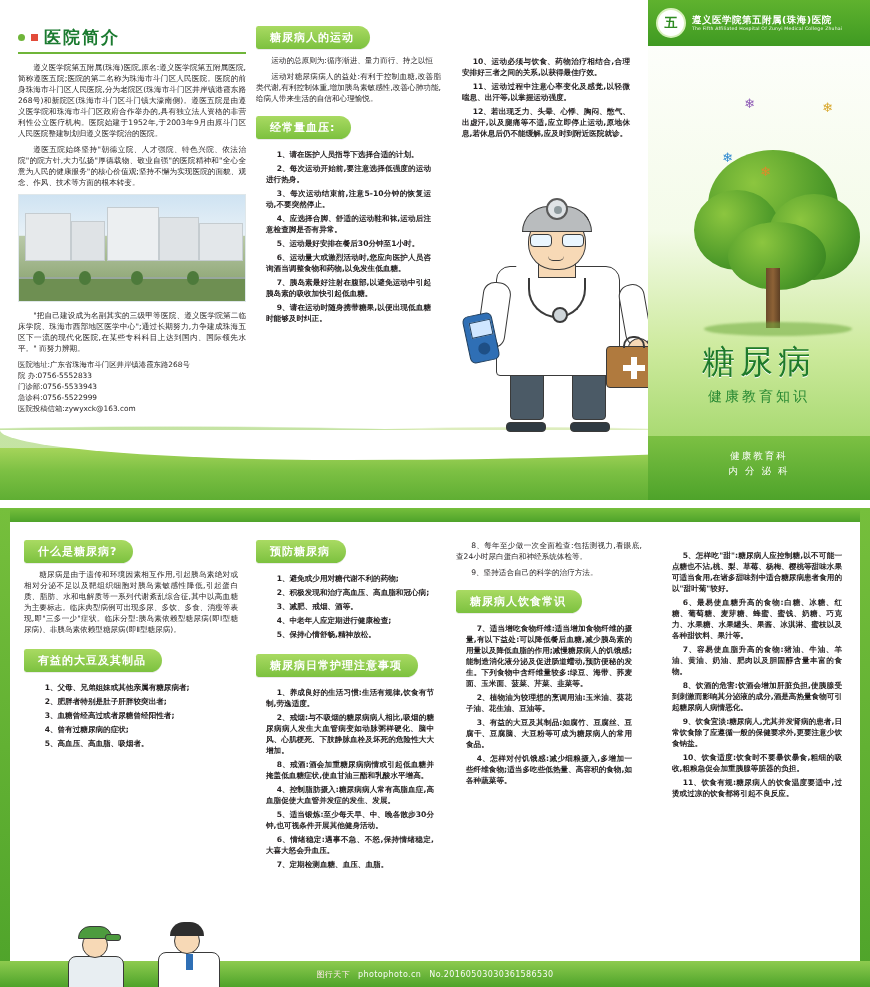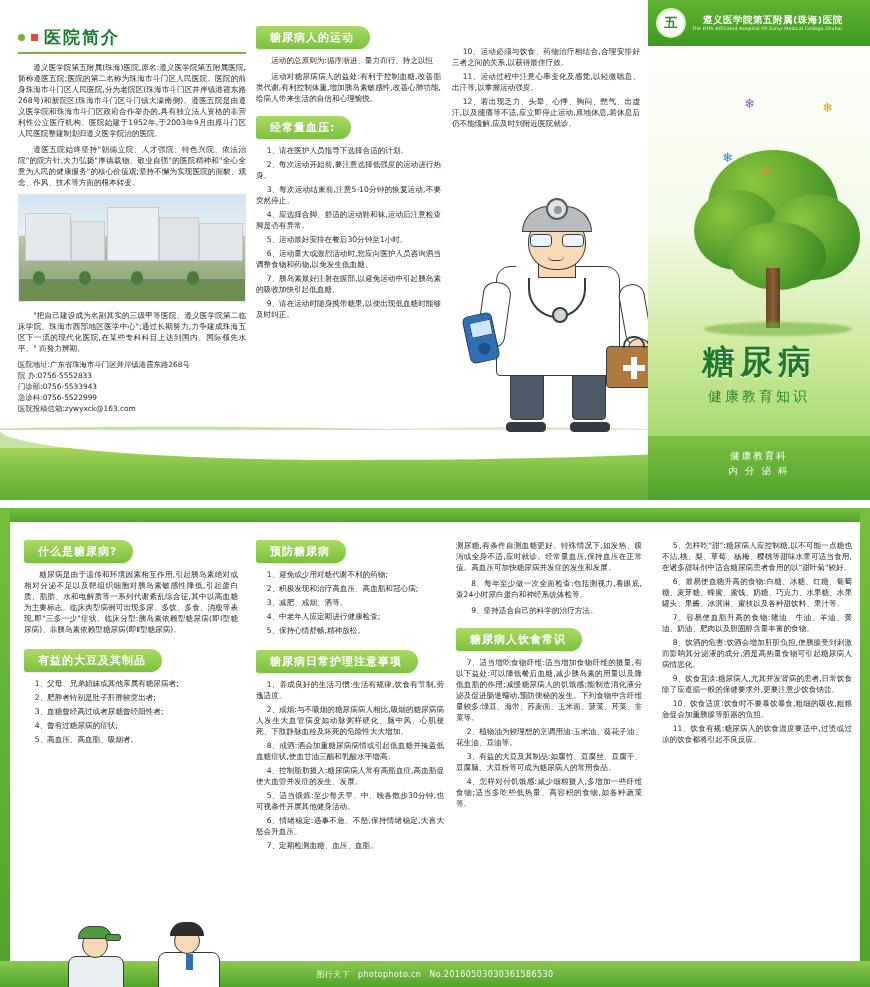--- a/index.html
+++ b/index.html
@@ -63,21 +63,21 @@
     border-bottom:2px solid #6fb539; padding-bottom:3px; margin-bottom:8px;
   }
   .hospital-title .dot { width:7px;height:7px;border-radius:50%;background:#6fb539; }
   .hospital-title .sq { width:7px;height:7px;background:#e24b3a; }
   .hospital-title h1 {
     margin:0; font-size:17px; color:#1a7a2f; font-weight:bold; letter-spacing:2px;
   }
 
   p.body { margin:0 0 5px 0; line-height:1.45; text-align:justify; font-size:7.6px; }
   p.indent { text-indent: 2em; }
-  ol.body { margin:0; padding-left:0; list-style:none; }
+  ol.body { margin:10px; padding-left:0; list-style:none;font-weight:bold; }
   ol.body li { line-height:1.45; margin-bottom:3px; text-align:justify; font-size:7.6px; text-indent:1.4em; }
 
   .photo {
     width:100%; height:108px; margin:6px 0 8px 0;
     background:
       linear-gradient(180deg,#cfe3f2 0%, #e8f1f7 38%, #b9c9a8 39%, #7f9a63 100%);
     position:relative; overflow:hidden; border:1px solid #dfe7ea;
   }
   .photo .bldg { position:absolute; background:#dfe3e6; border:1px solid #c5ccd0; }
   .photo .b1{left:6px;  top:18px; width:46px; height:48px; background:#e6e9eb;}
@@ -103,21 +103,21 @@
     background: linear-gradient(180deg,#5fb22e 0%, #3f9a22 100%);
     display:flex; align-items:center; gap:6px; padding:0 8px;
   }
   .logo-circ {
     width:30px;height:30px;border-radius:50%;
     background:#ffffff; color:#2e8b22; font-weight:bold; font-size:13px;
     display:flex;align-items:center;justify-content:center; flex:0 0 auto;
     border:2px solid #d8f0bd;
   }
   .cover-topbar .names { color:#ffffff; line-height:1.25; }
-  .cover-topbar .cn { font-size:9.5px; font-weight:bold; letter-spacing:.5px;margin-left:11px; }
+  .cover-topbar .cn { font-size:9.5px; font-weight:bold; letter-spacing:.5px; }
   .cover-topbar .en { font-size:4.6px; letter-spacing:.2px; opacity:.95; }
 
   .tree-art {
     position:absolute; left:46px; top:150px; width:168px; height:185px;
   }
   .tree-art .canopy {
     position:absolute; border-radius:50%;
     background: radial-gradient(circle at 35% 30%, #8cc63f 0%, #4f9b2a 60%, #2f7a1c 100%);
   }
   .tree-art .c1{left:14px; top:0;   width:130px;height:110px;}
@@ -134,21 +134,21 @@
   }
   .bfly { position:absolute; font-size:13px; }
   .bfly.b1{ left:744px; top:96px; color:#8e5bb5; }
   .bfly.b2{ left:822px; top:100px; color:#d8a72b; }
   .bfly.b3{ left:722px; top:150px; color:#2f8ad0; }
   .bfly.b4{ left:760px; top:164px; color:#e08a2b; }
 
   .cover-title {
     position:absolute; left:0; top:340px; width:100%;
     text-align:center; color:#1e7a2a;
-    font-size:33px; font-weight:bold; letter-spacing:5px;
+    font-size:33px; font-weight:normal; letter-spacing:5px;
     text-shadow: 0 1px 0 #ffffff;
   }
   .cover-sub {
     position:absolute; left:0; top:388px; width:100%;
     text-align:center; color:#2b8a34; font-size:14px; letter-spacing:3px;
   }
   .cover-foot {
     position:absolute; left:0; bottom:0; width:100%; height:64px;
     background: linear-gradient(180deg,#7cc043 0%, #4ea32a 100%);
     color:#ffffff; text-align:center; padding-top:12px;
@@ -419,21 +419,20 @@
         <li>2、戒烟:与不吸烟的糖尿病病人相比,吸烟的糖尿病病人发生大血管病变如动脉粥样硬化、脑中风、心肌梗死、下肢静脉血栓及坏死的危险性大大增加。</li>
         <li>8、戒酒:酒会加重糖尿病病情或引起低血糖并掩盖低血糖症状,使血甘油三酯和乳酸水平增高。</li>
         <li>4、控制脂肪摄入:糖尿病病人常有高脂血症,高血脂促使大血管并发症的发生、发展。</li>
         <li>5、适当锻炼:至少每天早、中、晚各散步30分钟,也可视条件开展其他健身活动。</li>
         <li>6、情绪稳定:遇事不急、不怒,保持情绪稳定,大喜大怒会升血压。</li>
         <li>7、定期检测血糖、血压、血脂。</li>
       </ol>
     </div>
 
     <div class="bcol bc3">
-      <p class="body">测尿糖,有条件自测血糖更好。特殊情况下,如发热、腹泻或全身不适,应时就诊。经常量血压,保持血压在正常值。高血压可加快糖尿病并发症的发生和发展。</p>
       <p class="body indent">8、每年至少做一次全面检查:包括测视力,看眼底,查24小时尿白蛋白和神经系统体检等。</p>
       <p class="body indent">9、坚持适合自己的科学的治疗方法。</p>
 
       <div class="pill-wrap" style="margin-top:12px;"><span class="pill">糖尿病人饮食常识</span></div>
       <ol class="body">
         <li>7、适当增吃食物纤维:适当增加食物纤维的摄量,有以下益处:可以降低餐后血糖,减少胰岛素的用量以及降低血脂的作用;减慢糖尿病人的饥饿感;能制造消化液分泌及促进肠道蠕动,预防便秘的发生。下列食物中含纤维量较多:绿豆、海带、荞麦面、玉米面、菠菜、芹菜、韭菜等。</li>
         <li>2、植物油为较理想的烹调用油:玉米油、葵花子油、花生油、豆油等。</li>
         <li>3、有益的大豆及其制品:如腐竹、豆腐丝、豆腐干、豆腐脑、大豆粉等可成为糖尿病人的常用食品。</li>
         <li>4、怎样对付饥饿感:减少细粮摄入,多增加一些纤维食物;适当多吃些低热量、高容积的食物,如各种蔬菜等。</li>
       </ol>

